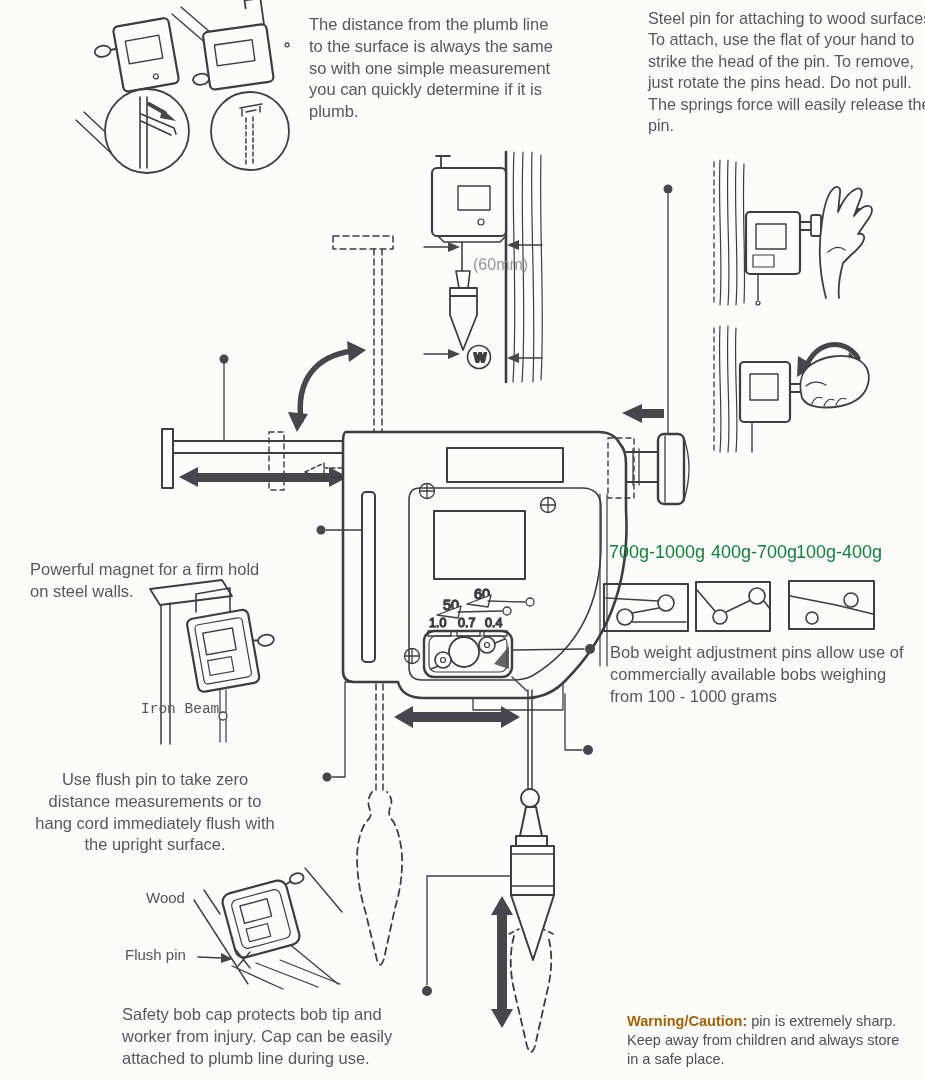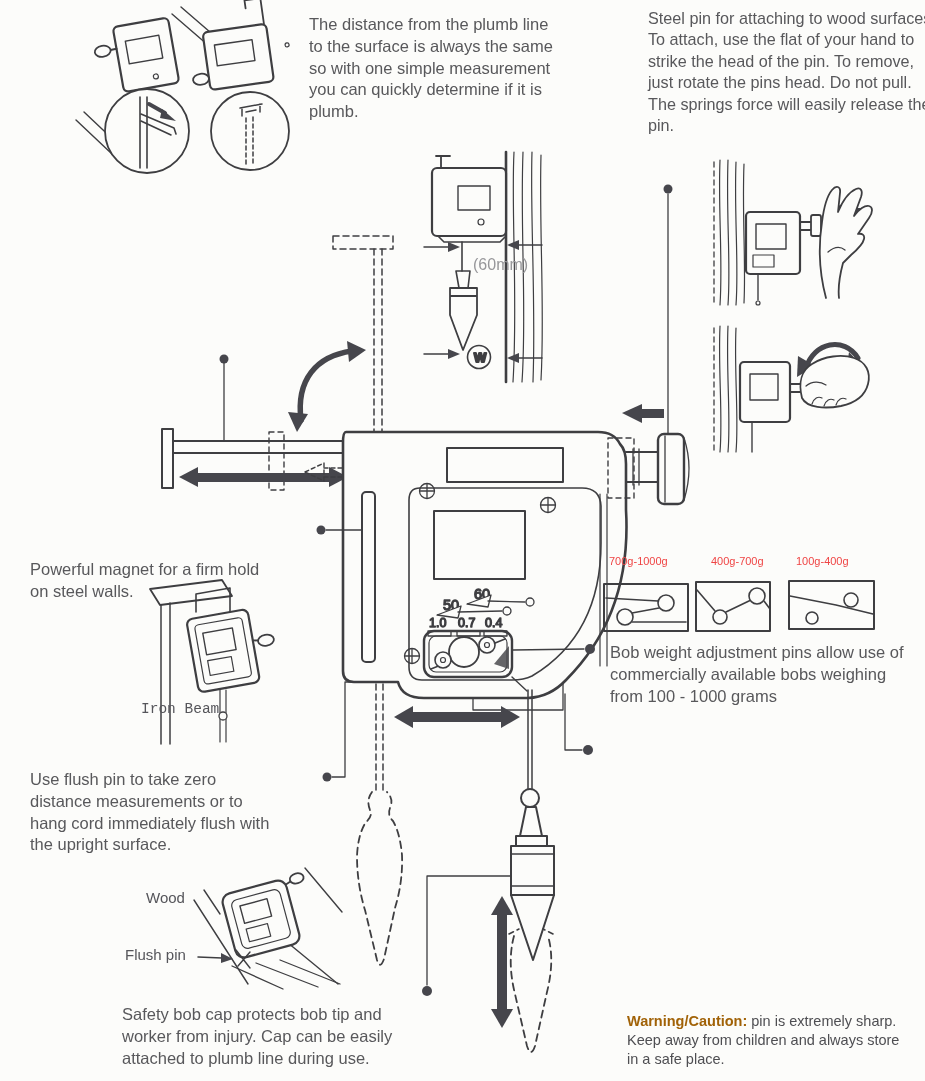--- a/index.html
+++ b/index.html
@@ -10,30 +10,30 @@
   }
   .art{position:absolute;left:0;top:0;}
   .note{position:absolute;font-size:16.5px;line-height:1.32;color:#58585b;}
   .note p{margin:0;}
   .small-label{position:absolute;font-size:14.5px;color:#55555a;}
   .tiny-label{position:absolute;font-size:13px;color:#55555a;}
   .note-plumb{left:309px;top:14px;width:252px;}
   .note-steelpin{left:648px;top:8px;width:288px;font-size:16.2px;}
   .note-hook{left:30px;top:194px;width:250px;}
   .note-magnet{left:30px;top:523px;width:235px;margin-top:36px;}
-  .note-flush{left:30px;top:769px;width:250px;}
+  .note-flush{left:30px;top:769px;width:250px;text-align:center;}
   .note-safety{left:122px;top:1004px;width:300px;}
   .note-bobweight{left:610px;top:642px;width:295px;}
   .note-50mm{left:610px;top:742px;width:300px;}
   .note-warning{left:627px;top:1012px;width:280px;font-size:14.5px;line-height:1.3;color:#4e4e52;}
   .label-ironbeam{left:141px;top:701px;font-family:Liberation Mono, monospace;}
   .label-wood{left:146px;top:889px;font-size:15px;}
   .label-flushpin{left:125px;top:946px;font-size:15px;}
   .label-60mm{left:473px;top:256px;font-size:16px;color:#97979a;}
-  .wlabel{position:absolute;top:555px;font-size:11px;color:#ef4444;}
+  .wlabel{position:absolute;top:542px;font-size:18px;color:#15803d;}
   .wl-0{left:609px;} .wl-1{left:703px;margin-left:8px;} .wl-2{left:796px;}
   svg text{font-family:"Liberation Sans",sans-serif;fill:#4b4b4f;}
   svg .sc{font-size:14.5px;} svg .rt{font-size:12.5px;} svg .wsym{font-size:13px;font-weight:bold;}
   b{color:#a16207;}
 </style>
 </head>
 <body>
 
 <div class="page">
 

